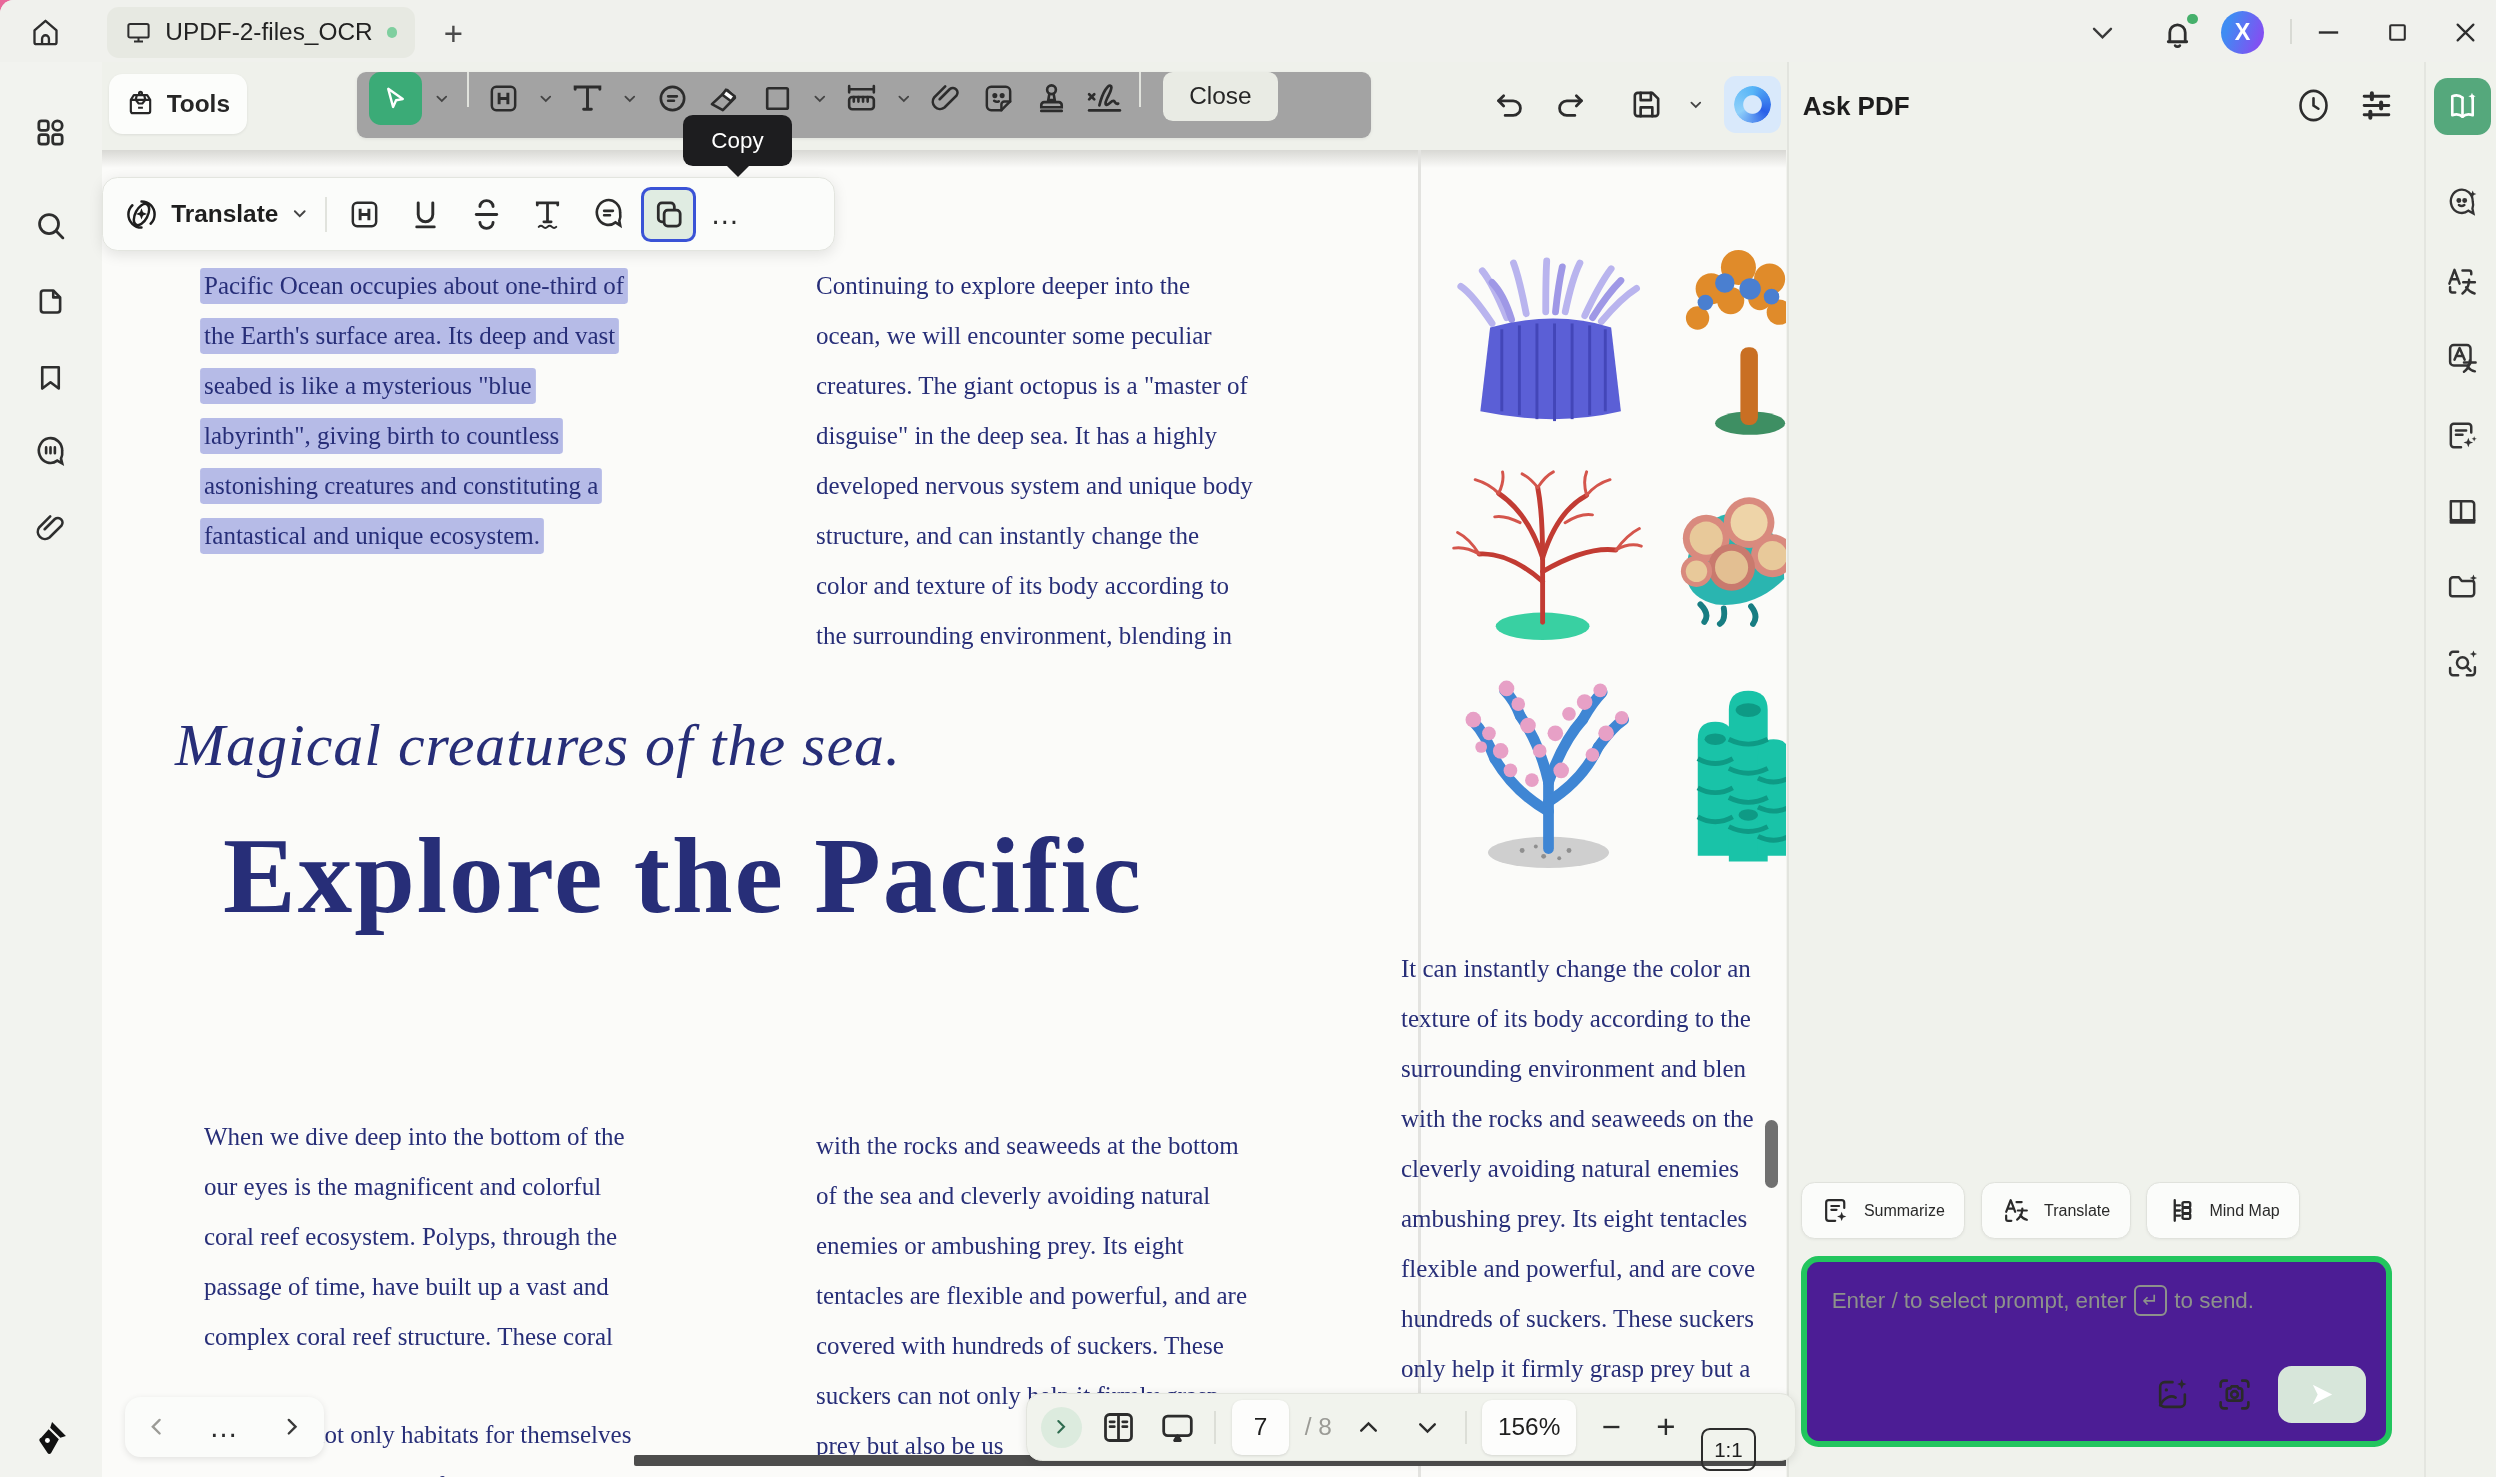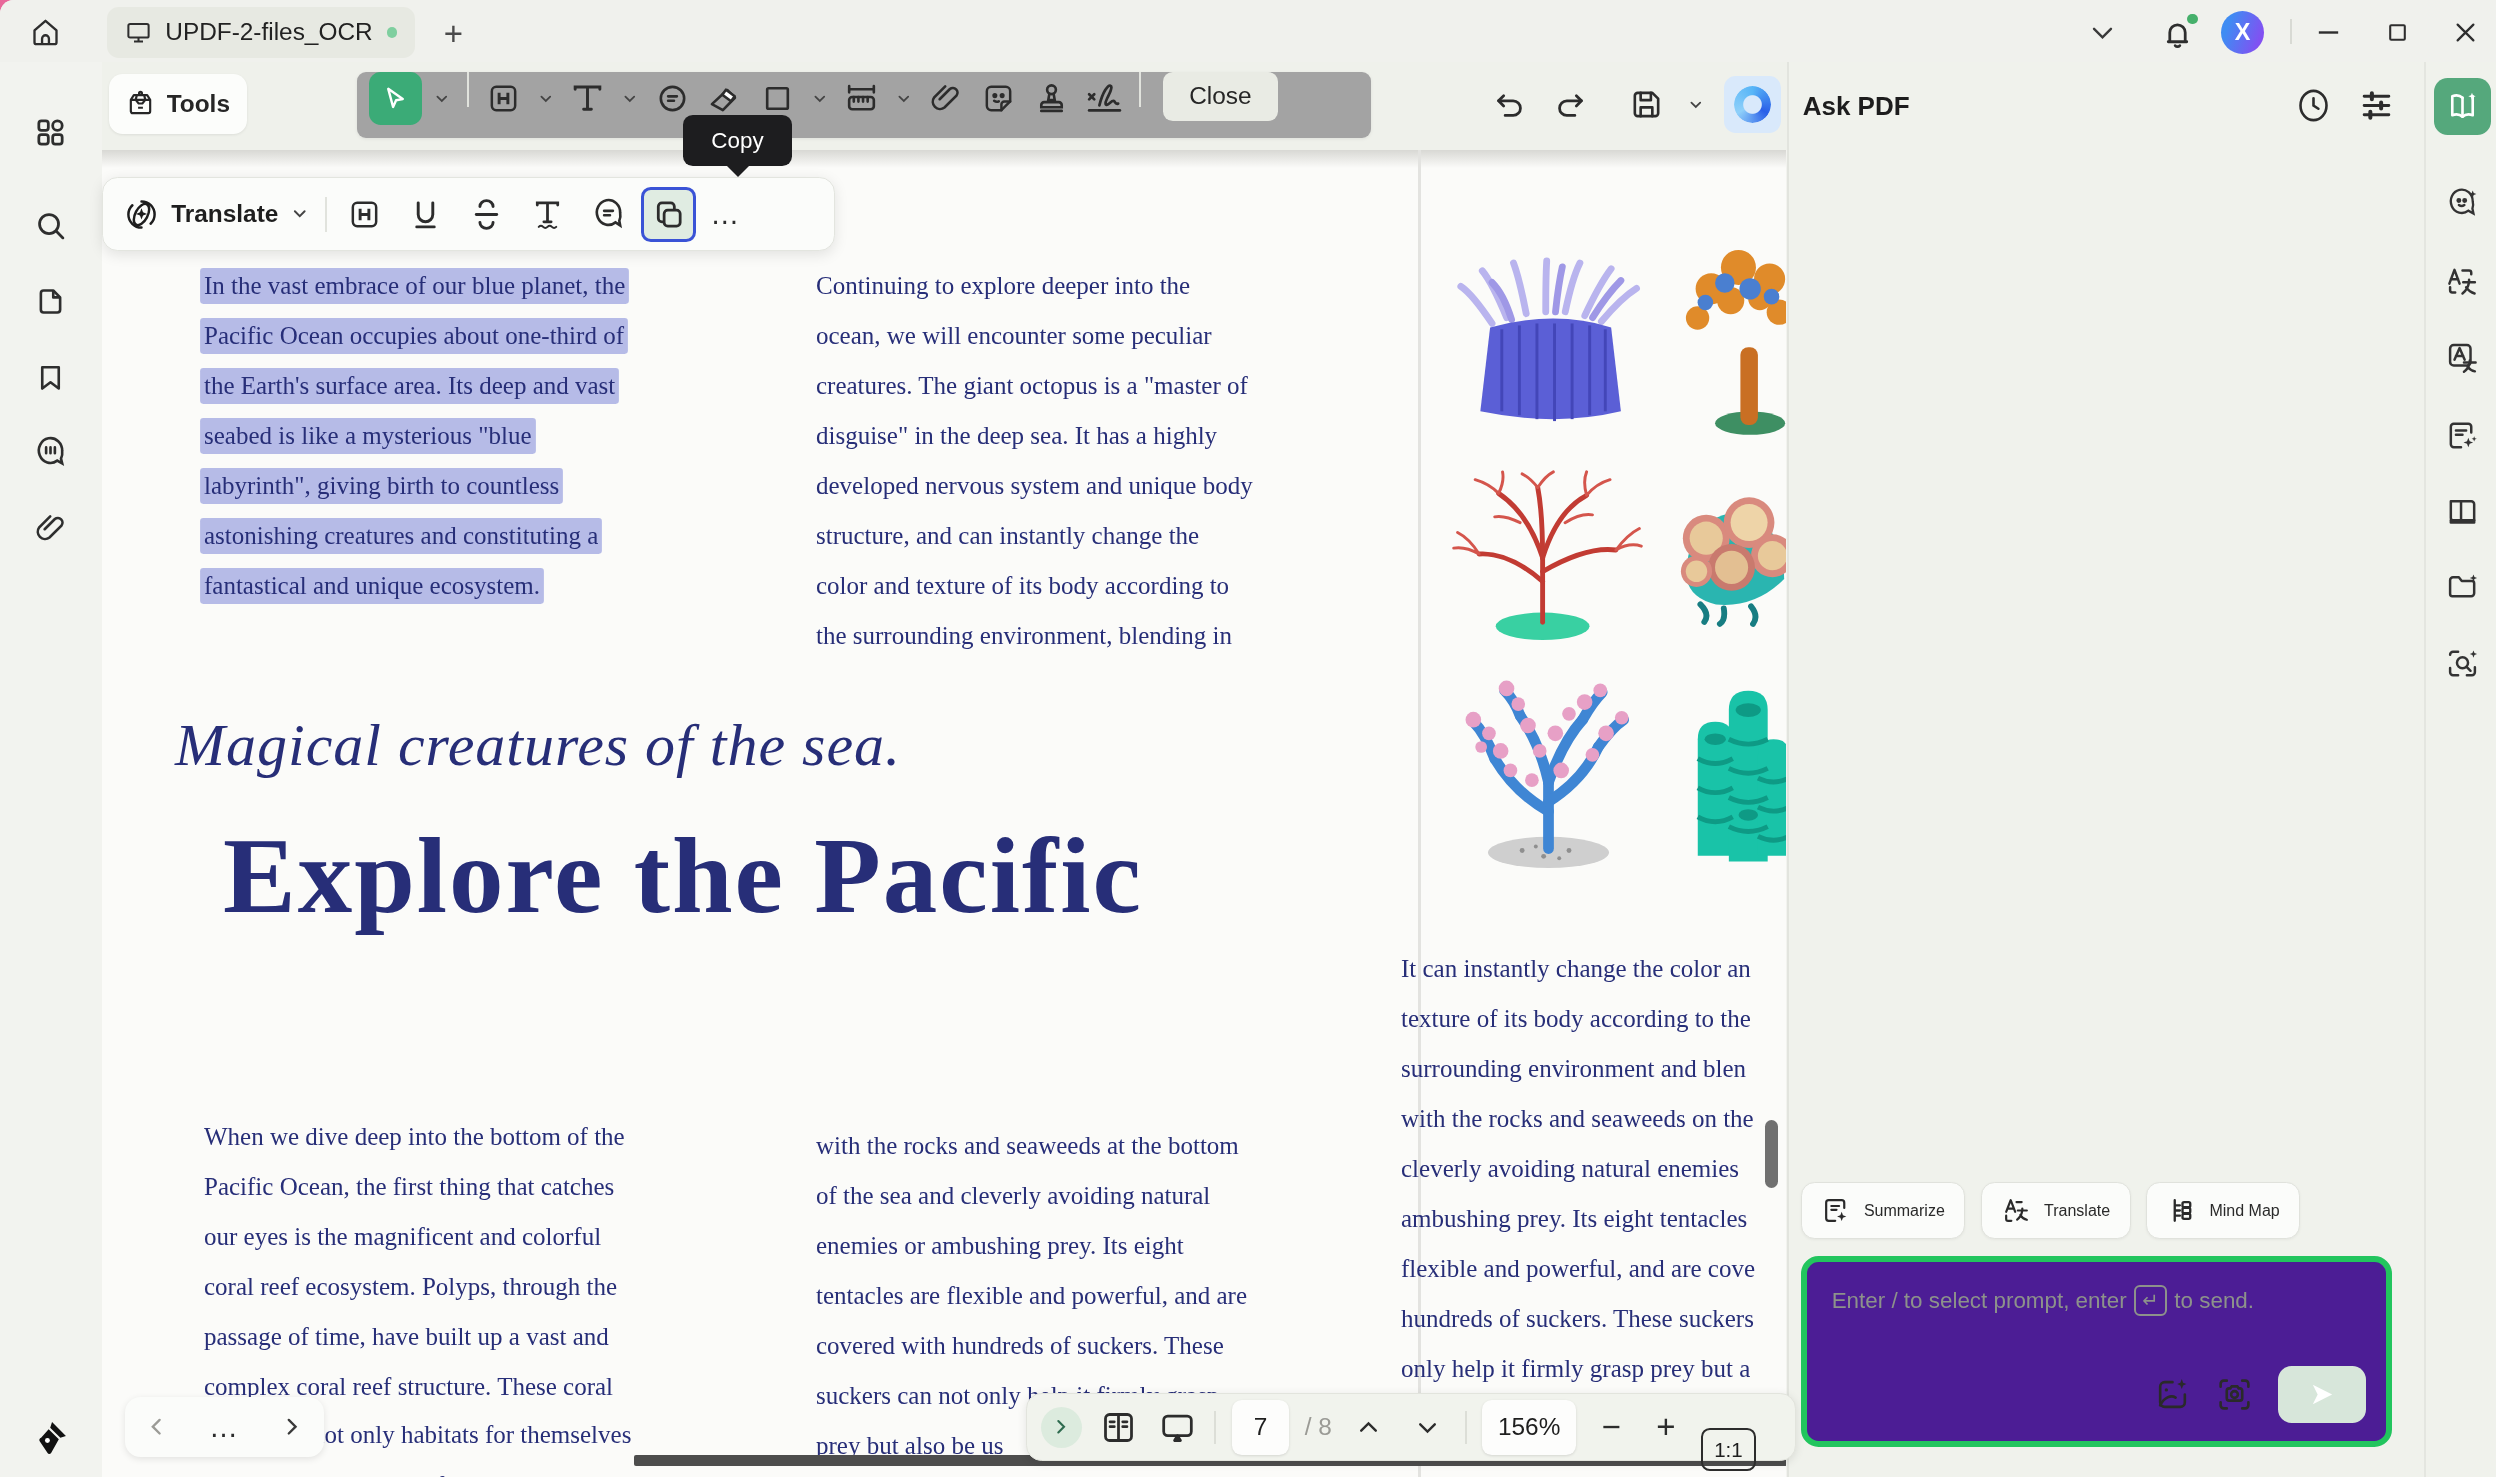--- a/index.html
+++ b/index.html
@@ -298,23 +298,20 @@
         </div>
     </div>
   </div>
 
   <div id="doc">
     <div id="doc-shadow"></div>
     <div id="page-gap"></div>
 
     <div class="para hl" style="left:102px;top:111px;">
         <div class="pline">
-          <span class="ptext">In the vast embrace of our blue planet, the</span>
-        </div>
-        <div class="pline">
           <span class="ptext">Pacific Ocean occupies about one-third of</span>
         </div>
         <div class="pline">
           <span class="ptext">the Earth's surface area. Its deep and vast</span>
         </div>
         <div class="pline">
           <span class="ptext">seabed is like a mysterious "blue</span>
         </div>
         <div class="pline">
           <span class="ptext">labyrinth", giving birth to countless</span>
@@ -352,23 +349,20 @@
           <span class="ptext">the surrounding environment, blending in</span>
         </div>
       </div>
 
     <div id="subtitle" class="serif">Magical creatures of the sea.</div>
     <div id="main-title" class="serif">Explore the Pacific</div>
 
     <div class="para" style="left:102px;top:962px;">
         <div class="pline">
           <span class="ptext">When we dive deep into the bottom of the</span>
-        </div>
-        <div class="pline">
-          <span class="ptext">Pacific Ocean, the first thing that catches</span>
         </div>
         <div class="pline">
           <span class="ptext">our eyes is the magnificent and colorful</span>
         </div>
         <div class="pline">
           <span class="ptext">coral reef ecosystem. Polyps, through the</span>
         </div>
         <div class="pline">
           <span class="ptext">passage of time, have built up a vast and</span>
         </div>

